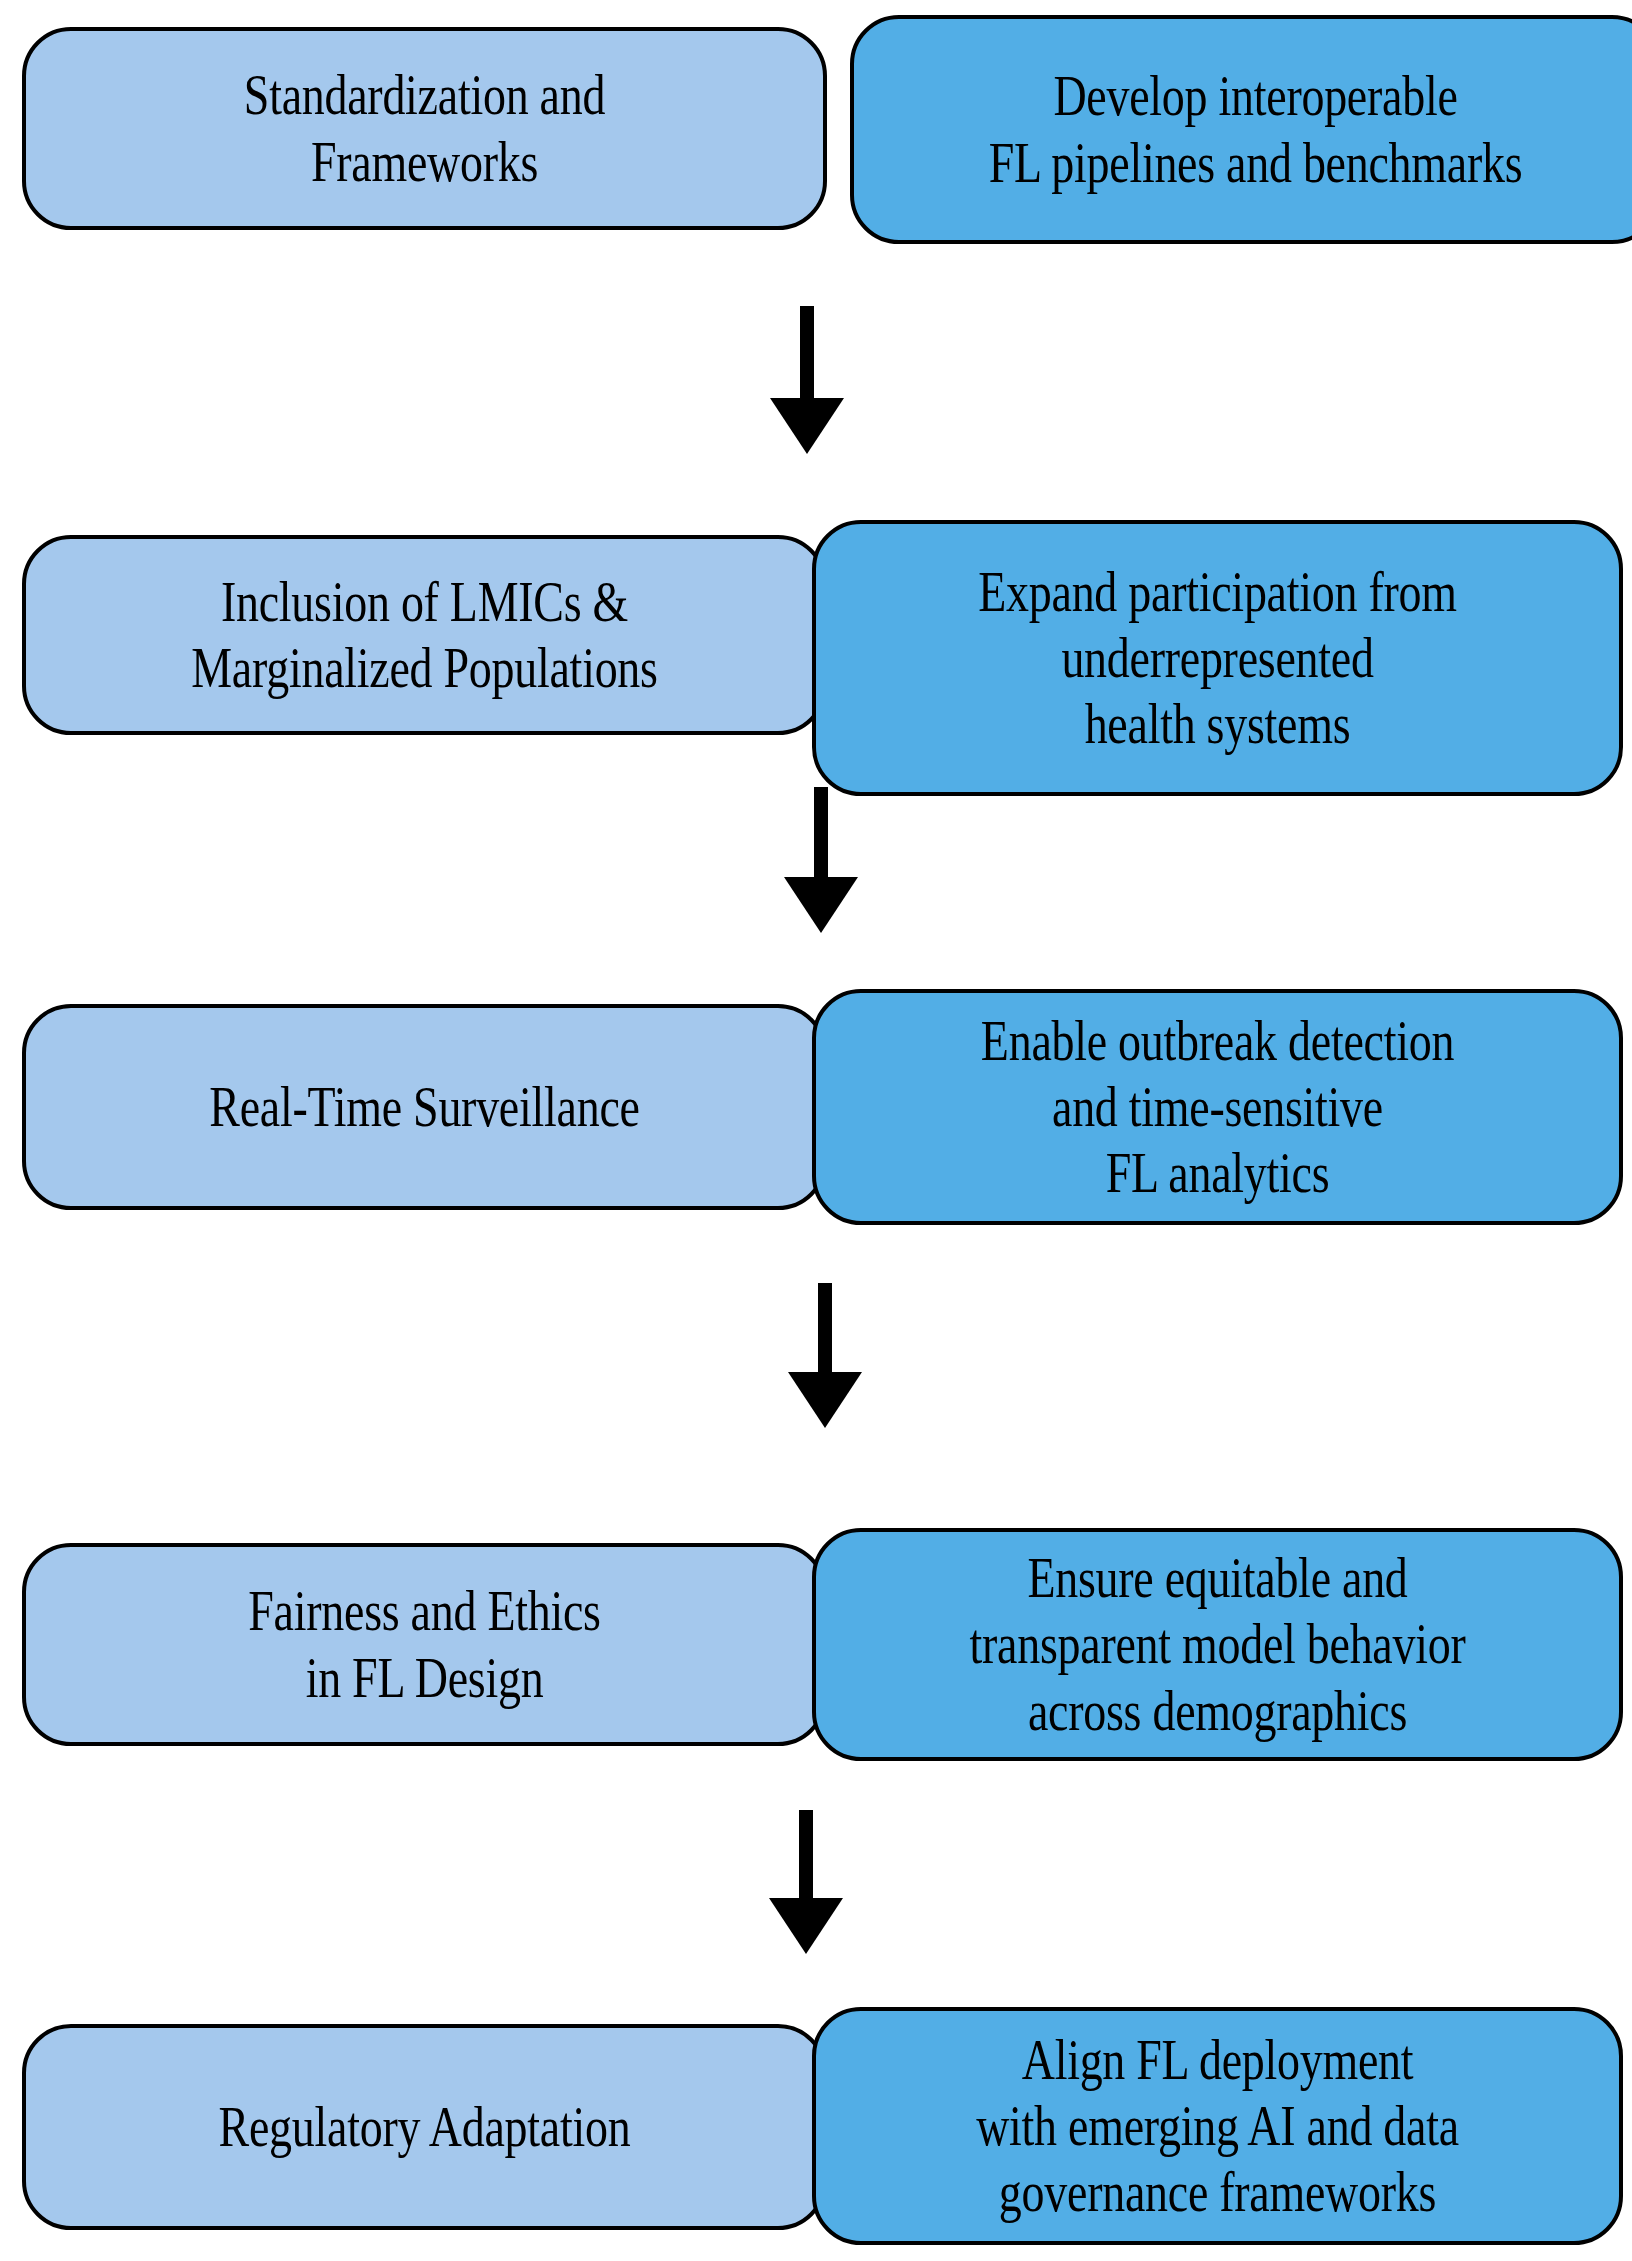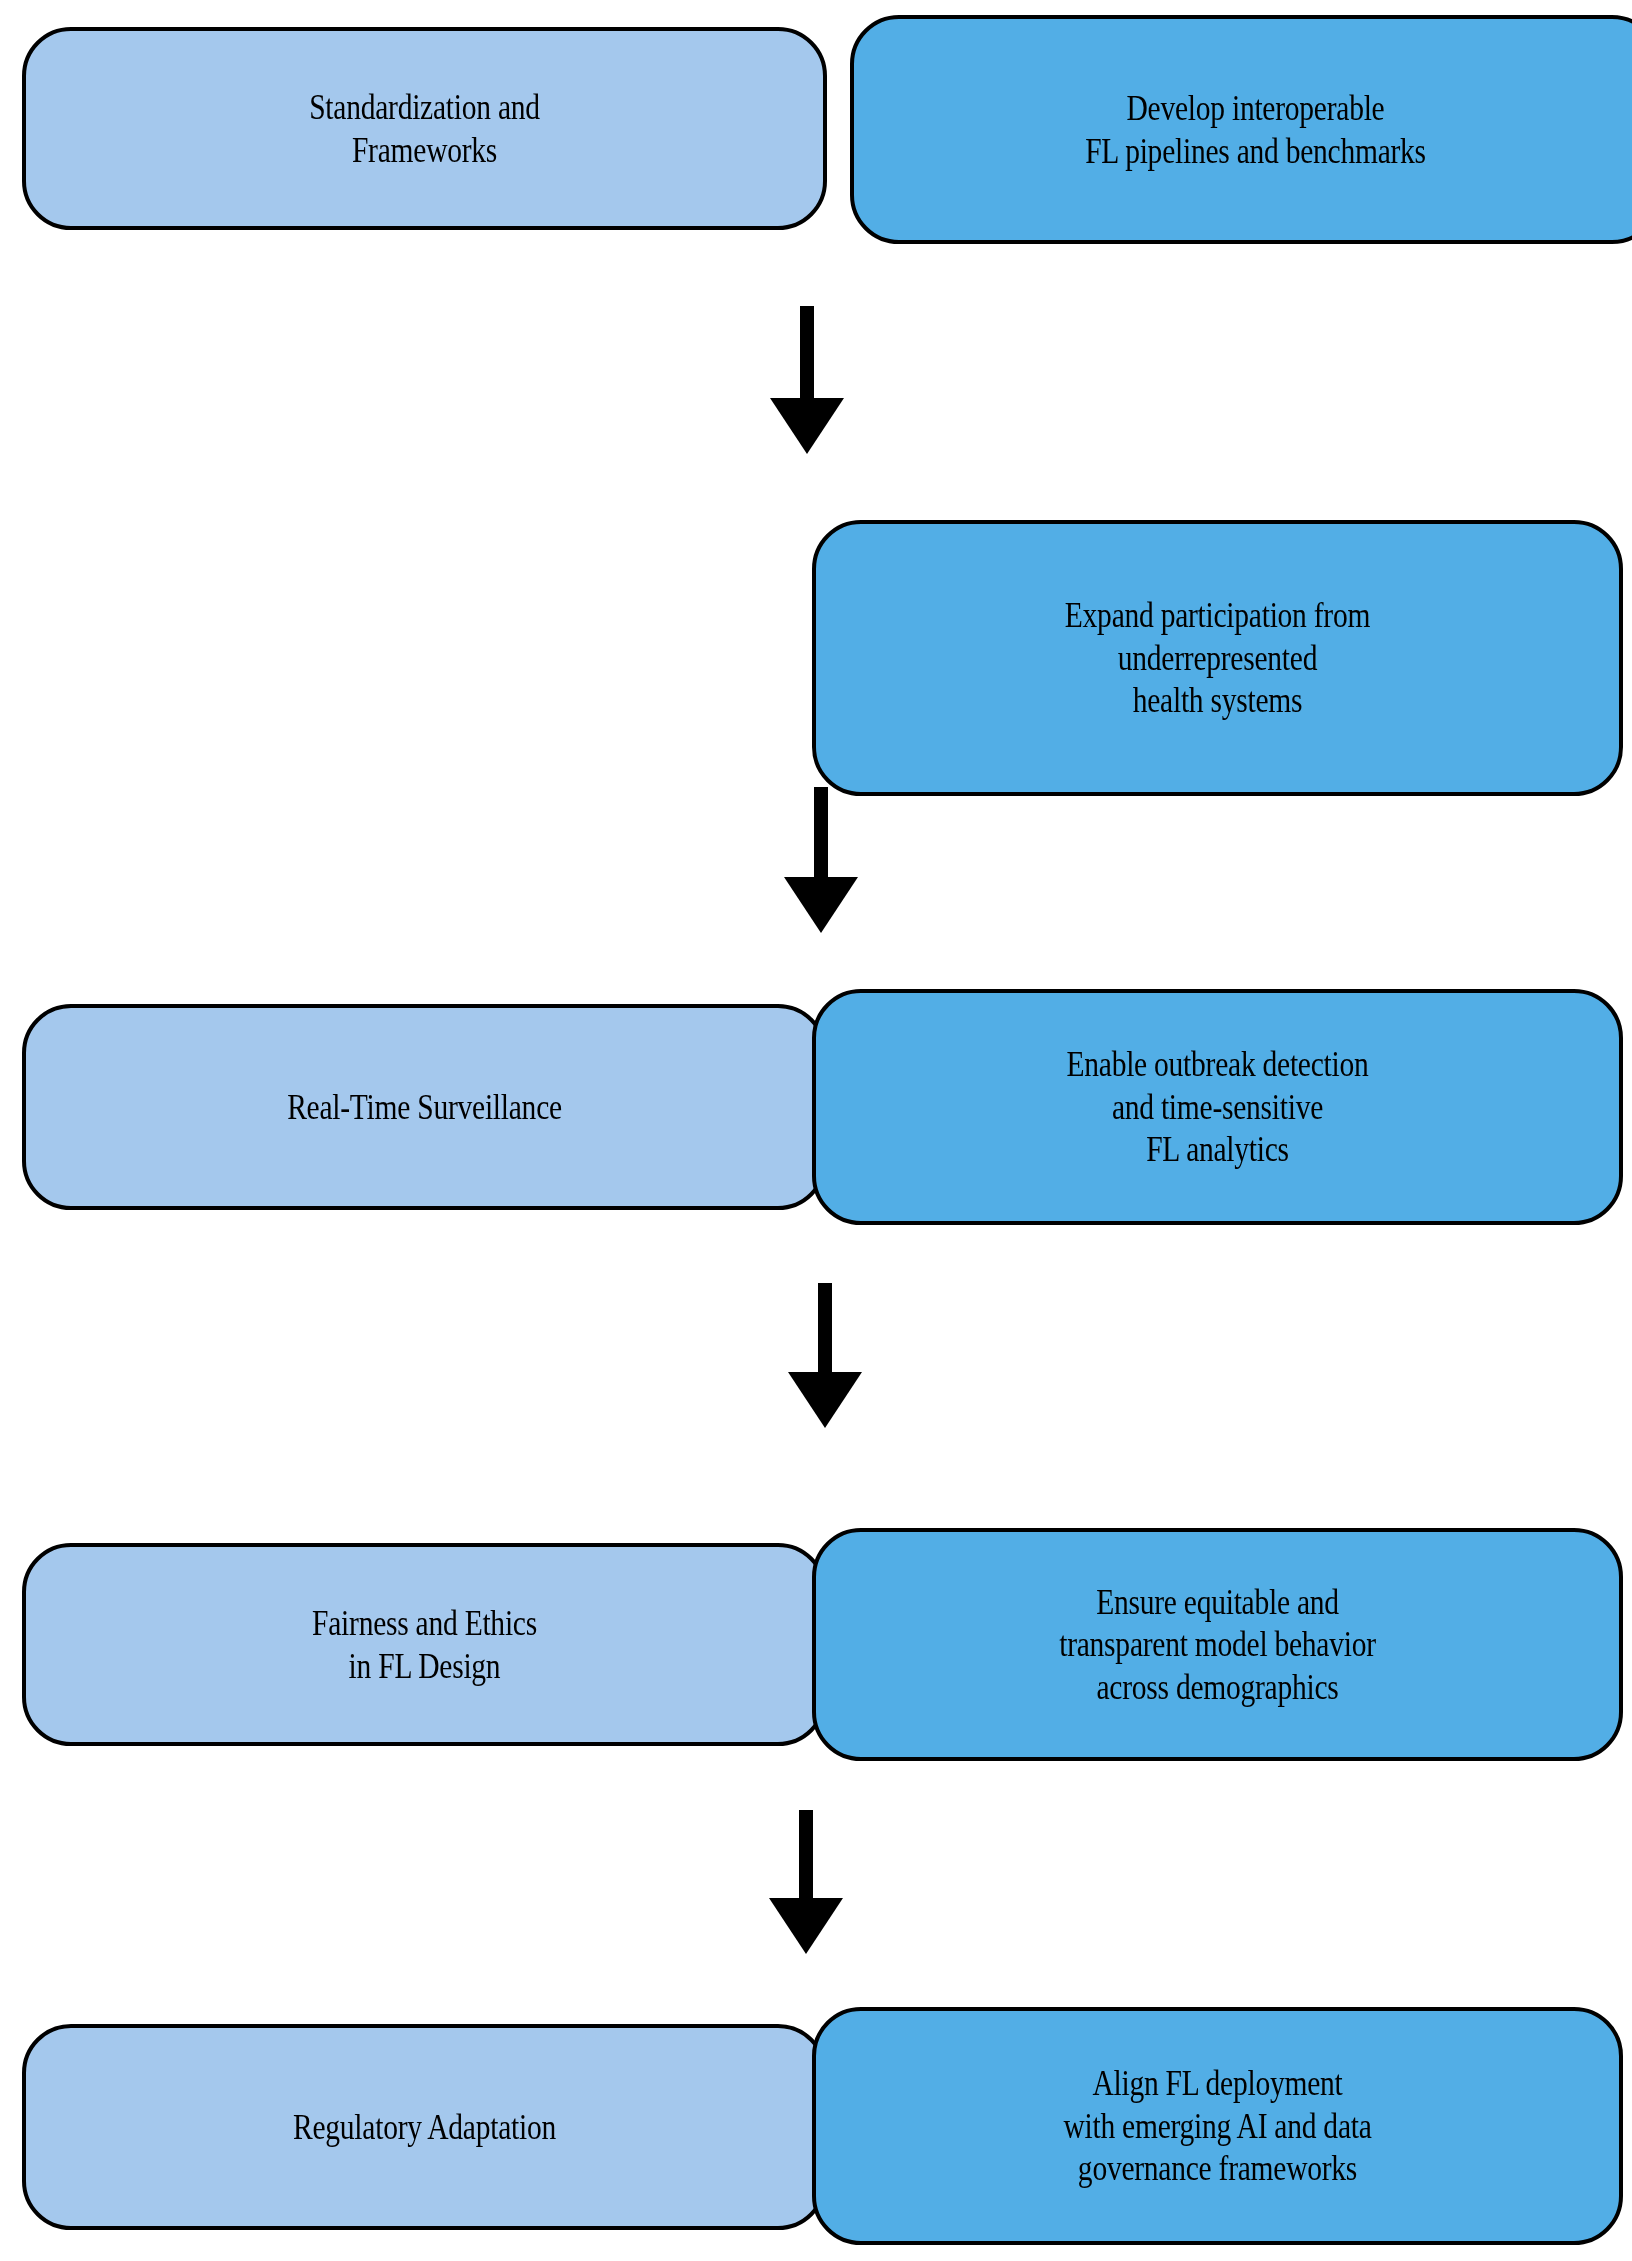--- a/index.html
+++ b/index.html
@@ -25,21 +25,21 @@
     position: absolute;
     box-sizing: border-box;
     border: 4.7px solid #000000;
     border-radius: 49px;
     display: flex;
     align-items: center;
     justify-content: center;
     text-align: center;
     color: #000000;
     font-family: "Liberation Serif", "DejaVu Serif", serif;
-    font-size: 36px;
+    font-size: 56px;
     line-height: 1.18;
     letter-spacing: -0.3px;
     padding: 0 23px;
   }
 
   .node .label {
     display: block;
     width: 100%;
     transform: scaleX(0.82);
     transform-origin: center center;
@@ -122,20 +122,24 @@
   <div class="node right r1">
     <span class="label">Develop interoperable
 FL pipelines and benchmarks</span>
   </div>
 
   <div class="arrow a1">
     <span class="shaft"></span>
     <span class="head"></span>
   </div>
 
+  <div class="node left r2">
+    <span class="label">Inclusion of LMICs &amp;
+Marginalized Populations</span>
+  </div>
   <div class="node right r2">
     <span class="label">Expand participation from
 underrepresented
 health systems</span>
   </div>
 
   <div class="arrow a2">
     <span class="shaft"></span>
     <span class="head"></span>
   </div>

